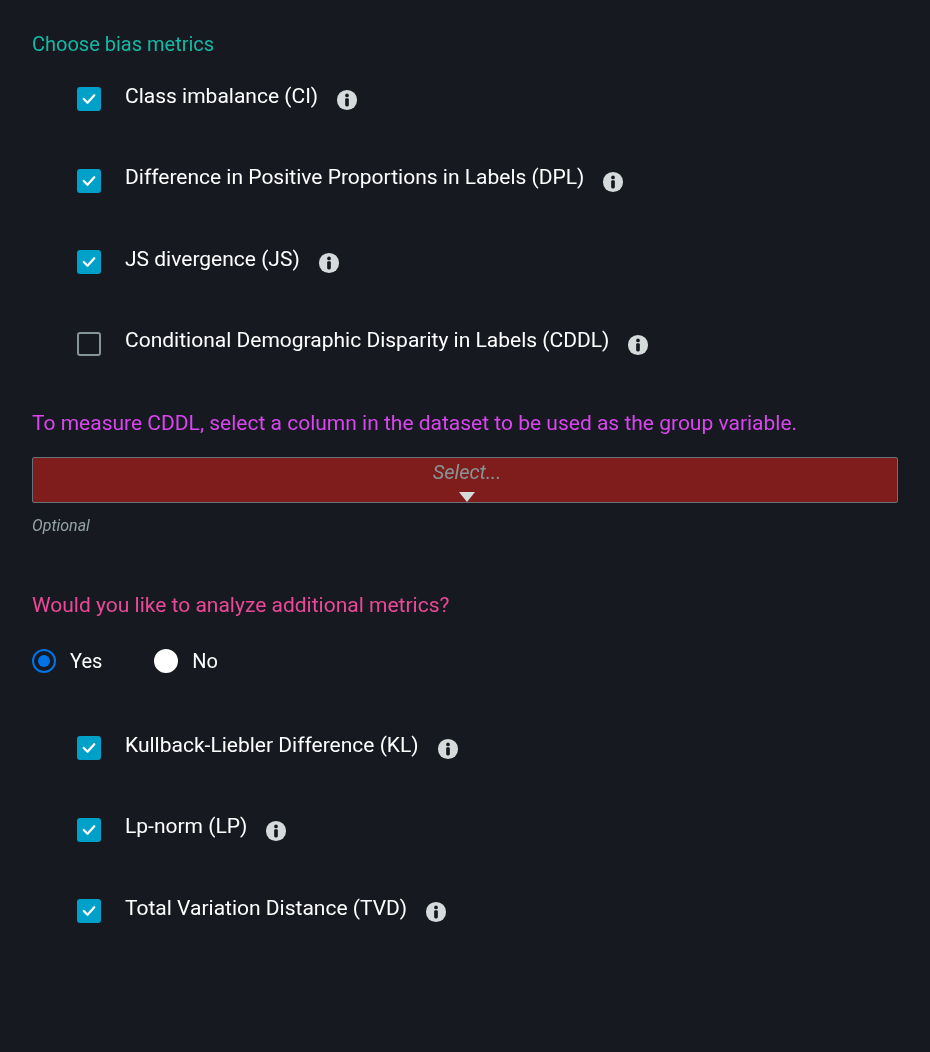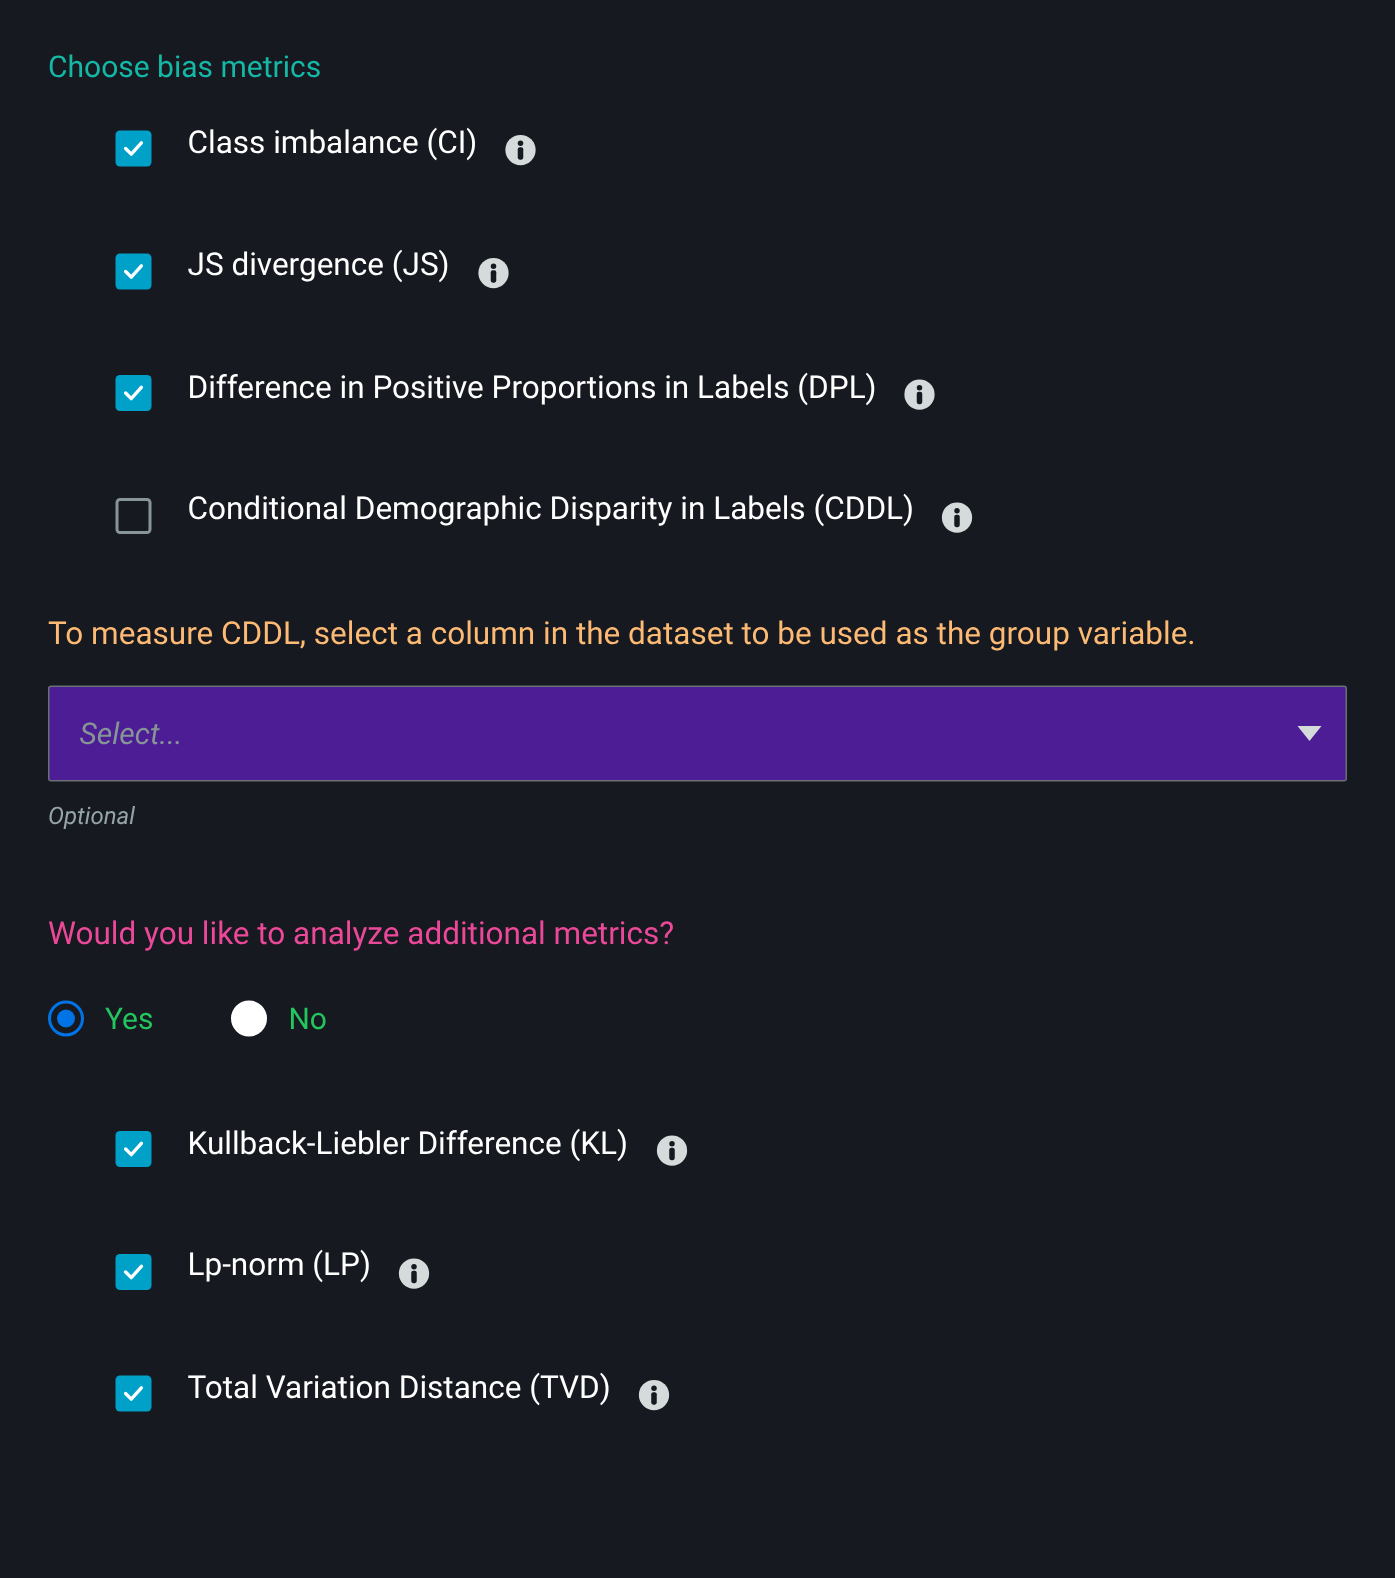--- a/index.html
+++ b/index.html
@@ -63,39 +63,40 @@
     font-weight: 400;
     margin-left: 24px;
     margin-right: 18px;
   }
   .info-icon {
     width: 22px;
     height: 22px;
     flex-shrink: 0;
   }
   .cddl-description {
-    color: #fdba74;
+    color: #d946ef;
     font-size: 21px;
     font-weight: 400;
     margin-top: 30px;
     margin-bottom: 18px;
     line-height: 1.5;
   }
   .select-box {
     width: 100%;
     max-width: 866px;
-    height: 64px;
-    background: #4c1d95;
+    height: 46px;
+    background: #7f1d1d;
     border: 1px solid #687078;
     border-radius: 2px;
     display: flex;
     align-items: center;
     justify-content: space-between;
     padding: 0 16px 0 20px;
     cursor: pointer;
+    flex-direction: column;
   }
   .select-placeholder {
     color: #879596;
     font-style: italic;
     font-size: 20px;
   }
   .chevron-down {
     width: 0;
     height: 0;
     border-left: 8px solid transparent;
@@ -144,21 +145,21 @@
     width: 12px;
     height: 12px;
     border-radius: 50%;
     background: #0073e6;
   }
   .radio.unselected {
     background: #ffffff;
     border: 2px solid #ffffff;
   }
   .radio-label {
-    color: #22c55e;
+    color: #ffffff;
     font-size: 20px;
     margin-left: 14px;
   }
 </style>
 </head>
 <body>
 
 <div class="section-title">Choose bias metrics</div>
 
 <div id="metrics-list">
@@ -174,34 +175,34 @@
           <circle cx="12" cy="7" r="2" fill="#16191f"></circle>
           <rect x="10" y="10" width="4" height="9" rx="1.5" fill="#16191f"></rect>
         </svg></span>
     </div>
     <div class="metric-row">
       <span class="checkbox checked">
         <svg viewBox="0 0 24 24">
           <path d="M5 12l5 5L19 7"></path>
         </svg>
       </span>
+      <span class="metric-label">Difference in Positive Proportions in Labels (DPL)</span>
+      <span class="info-icon"><svg viewBox="0 0 24 24" width="22" height="22">
+          <circle cx="12" cy="12" r="11" fill="#d5dbdb"></circle>
+          <circle cx="12" cy="7" r="2" fill="#16191f"></circle>
+          <rect x="10" y="10" width="4" height="9" rx="1.5" fill="#16191f"></rect>
+        </svg></span>
+    </div>
+    <div class="metric-row">
+      <span class="checkbox checked">
+        <svg viewBox="0 0 24 24">
+          <path d="M5 12l5 5L19 7"></path>
+        </svg>
+      </span>
       <span class="metric-label">JS divergence (JS)</span>
-      <span class="info-icon"><svg viewBox="0 0 24 24" width="22" height="22">
-          <circle cx="12" cy="12" r="11" fill="#d5dbdb"></circle>
-          <circle cx="12" cy="7" r="2" fill="#16191f"></circle>
-          <rect x="10" y="10" width="4" height="9" rx="1.5" fill="#16191f"></rect>
-        </svg></span>
-    </div>
-    <div class="metric-row">
-      <span class="checkbox checked">
-        <svg viewBox="0 0 24 24">
-          <path d="M5 12l5 5L19 7"></path>
-        </svg>
-      </span>
-      <span class="metric-label">Difference in Positive Proportions in Labels (DPL)</span>
       <span class="info-icon"><svg viewBox="0 0 24 24" width="22" height="22">
           <circle cx="12" cy="12" r="11" fill="#d5dbdb"></circle>
           <circle cx="12" cy="7" r="2" fill="#16191f"></circle>
           <rect x="10" y="10" width="4" height="9" rx="1.5" fill="#16191f"></rect>
         </svg></span>
     </div>
     <div class="metric-row">
       <span class="checkbox unchecked"></span>
       <span class="metric-label">Conditional Demographic Disparity in Labels (CDDL)</span>
       <span class="info-icon"><svg viewBox="0 0 24 24" width="22" height="22">

